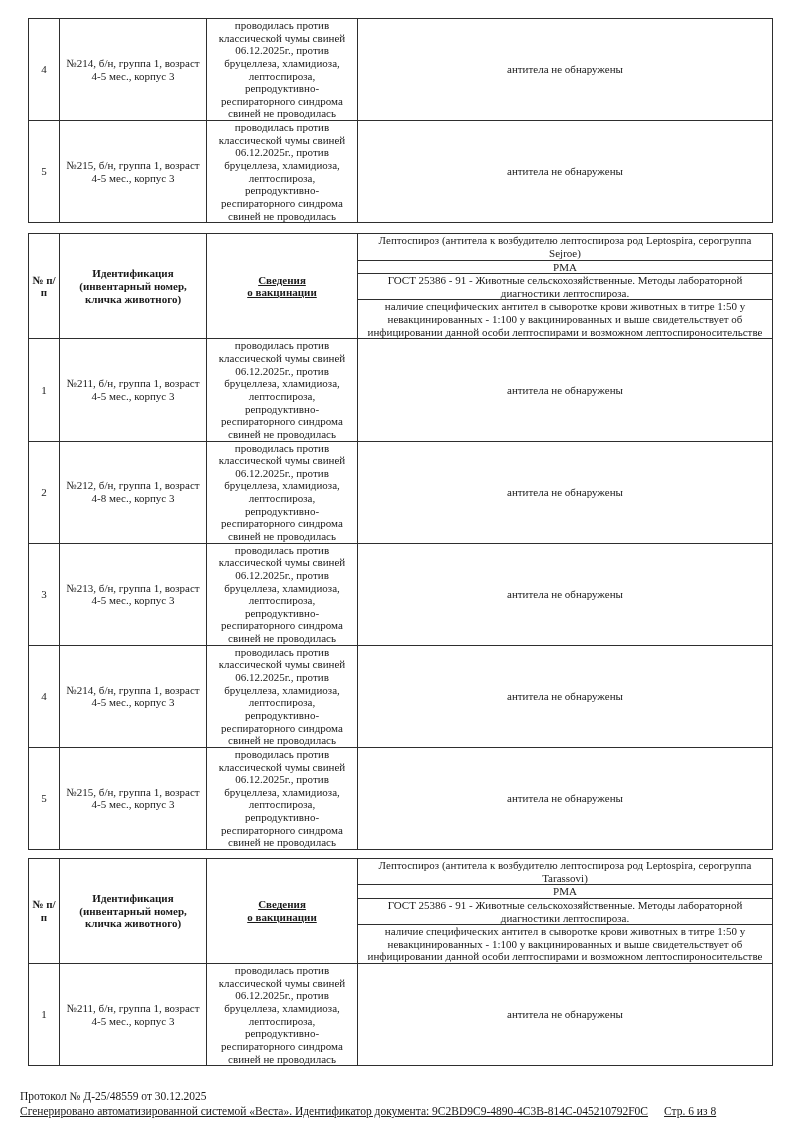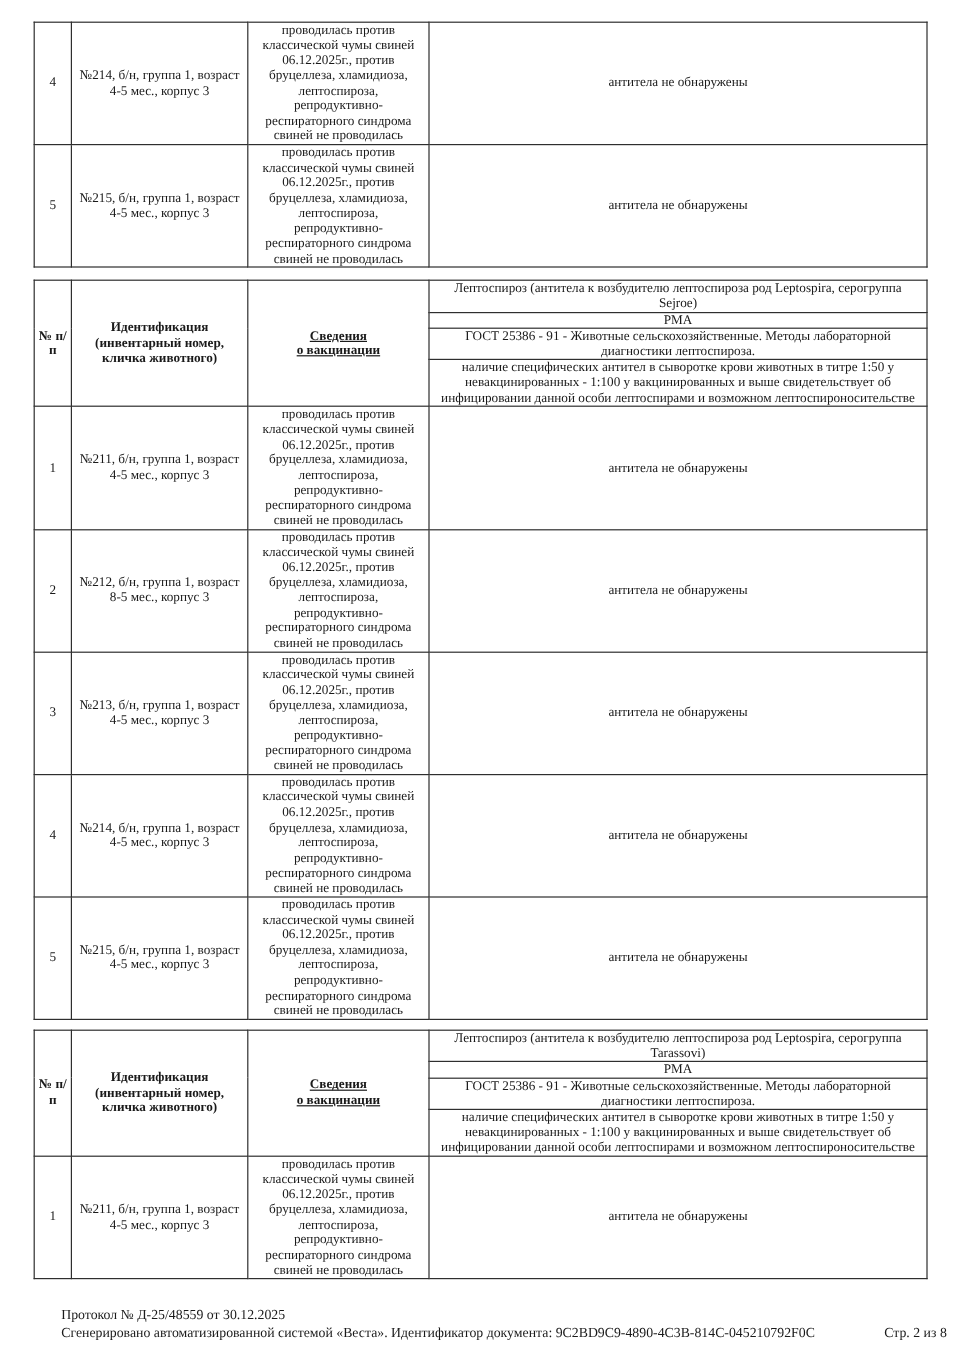--- a/index.html
+++ b/index.html
@@ -40,31 +40,30 @@
   table.t tr.dr td { height: 84px; }
   td.hdr { font-weight: bold; }
   td.testrow { font-weight: normal; font-size: 10.5px; }
   td.pre { white-space: pre-line; text-decoration: underline; }
   .gap1 { height: 18px; }
   .gap2 { height: 10px; }
   .gap3 { height: 8px; }
   .footer {
     position: absolute;
     left: 20px;
-    right: 11px;
+    right: 30px;
     top: 1089px;
     font-size: 11.5px;
     line-height: 1.3;
-    margin-left: 31px;
   }
   .footer-line2 {
     display: flex;
-    justify-content: space-between;
     align-items: baseline;
     gap: 16px;
+    text-decoration: underline;
   }
 </style>
 </head>
 <body>
 
 <div class="content">
   <div class="gap1"></div>
 
   <table class="t">
     <colgroup>
@@ -116,21 +115,21 @@
         <td class="testrow">наличие специфических антител в сыворотке крови животных в титре 1:50 у невакцинированных - 1:100 у вакцинированных и выше свидетельствует об инфицировании данной особи лептоспирами и возможном лептоспироносительстве</td>
       </tr>
       <tr class="dr">
         <td class="numcell">1</td>
         <td>№211, б/н, группа 1, возраст 4-5 мес., корпус 3</td>
         <td>проводилась против классической чумы свиней 06.12.2025г., против бруцеллеза, хламидиоза, лептоспироза, репродуктивно-респираторного синдрома свиней не проводилась</td>
         <td>антитела не обнаружены</td>
       </tr>
       <tr class="dr">
         <td class="numcell">2</td>
-        <td>№212, б/н, группа 1, возраст 8-5 мес., корпус 3</td>
+        <td>№212, б/н, группа 1, возраст 4-8 мес., корпус 3</td>
         <td>проводилась против классической чумы свиней 06.12.2025г., против бруцеллеза, хламидиоза, лептоспироза, репродуктивно-респираторного синдрома свиней не проводилась</td>
         <td>антитела не обнаружены</td>
       </tr>
       <tr class="dr">
         <td class="numcell">3</td>
         <td>№213, б/н, группа 1, возраст 4-5 мес., корпус 3</td>
         <td>проводилась против классической чумы свиней 06.12.2025г., против бруцеллеза, хламидиоза, лептоспироза, репродуктивно-респираторного синдрома свиней не проводилась</td>
         <td>антитела не обнаружены</td>
       </tr>
       <tr class="dr">
@@ -182,15 +181,15 @@
       </tr>
 
     </tbody>
   </table>
 </div>
 
 <div class="footer">
   <div>Протокол № Д-25/48559 от 30.12.2025</div>
   <div class="footer-line2">
     <span>Сгенерировано автоматизированной системой «Веста». Идентификатор документа: 9C2BD9C9-4890-4C3B-814C-045210792F0C</span>
-    <span>Стр. 2 из 8</span>
+    <span>Стр. 6 из 8</span>
   </div>
 </div>
 
 </body></html>

